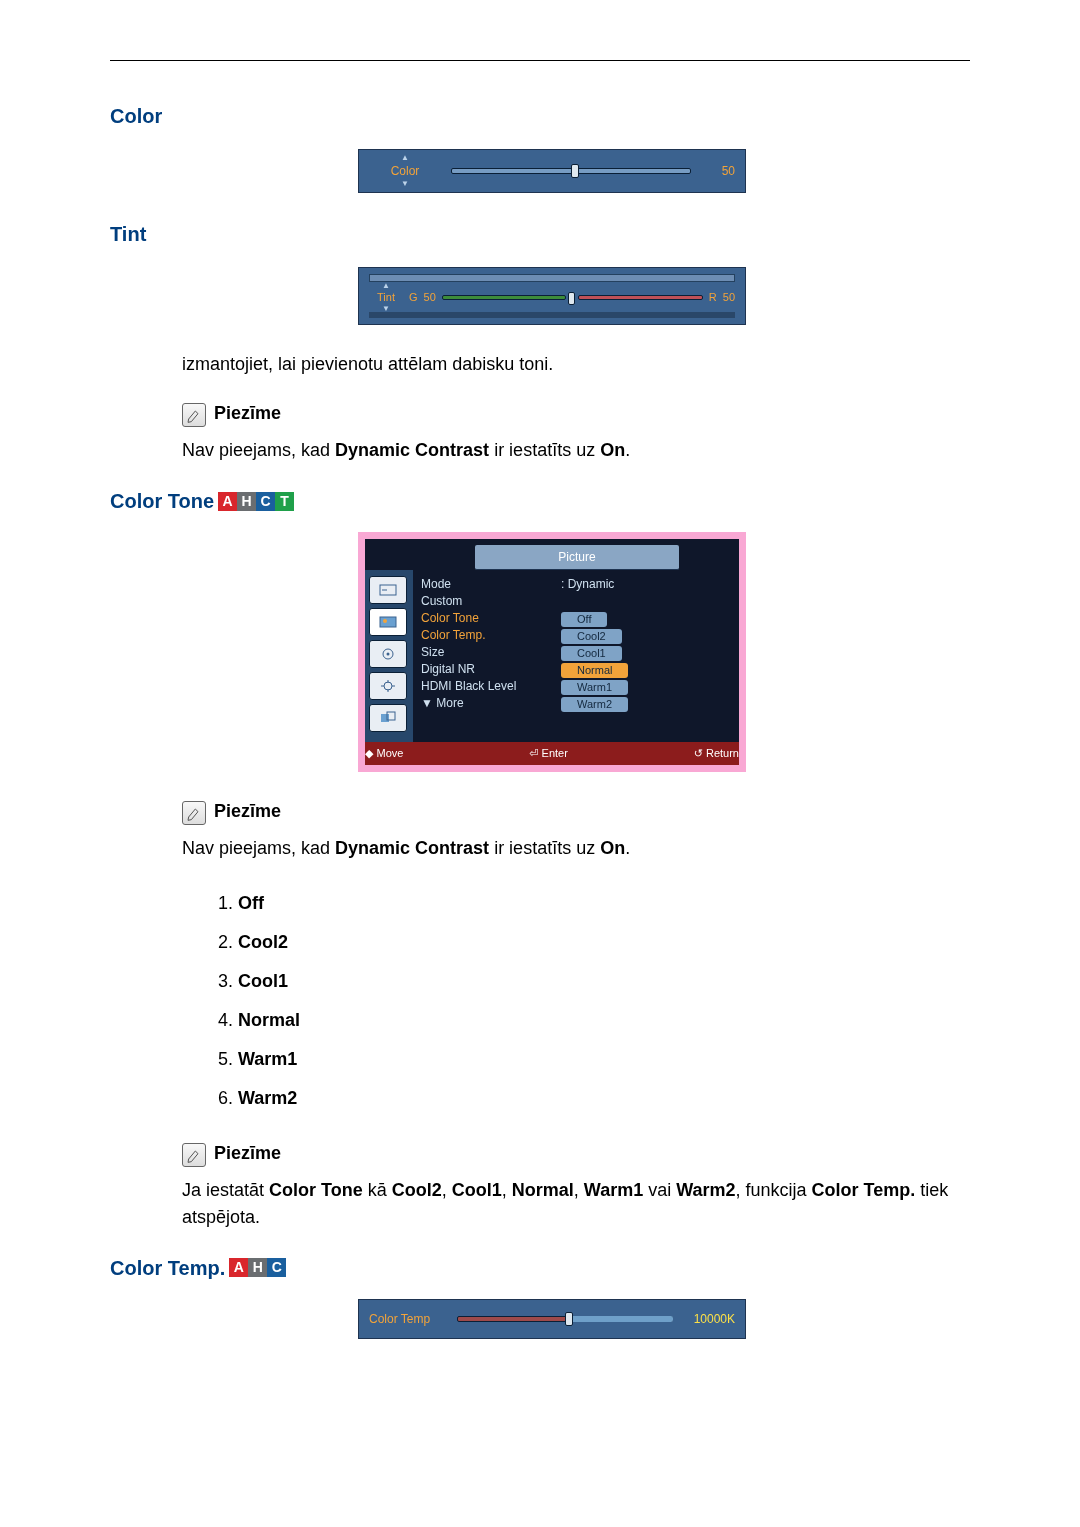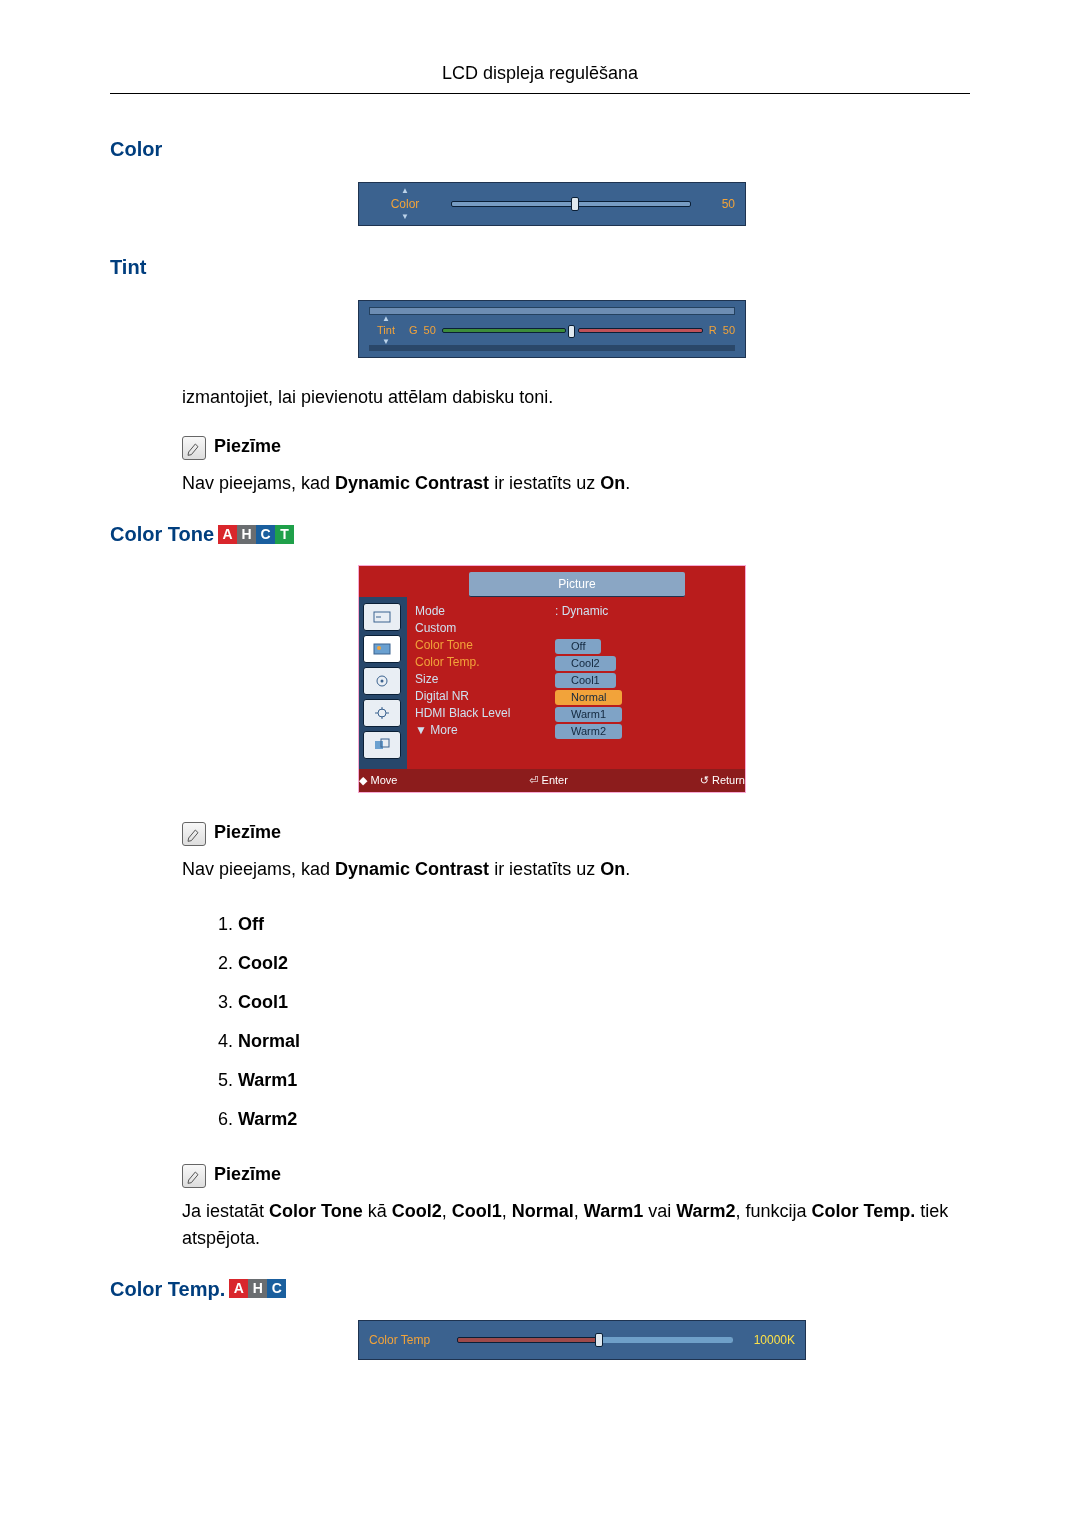--- a/index.html
+++ b/index.html
@@ -142,22 +142,22 @@
   .osd-tint .small{ color:#f2a33a; font-size:11px;}
   .osd-tint .track{ flex:1;height:5px;border:1px solid #0a1f36;position:relative;border-radius:2px;}
   .osd-tint .track.green{background:#3d8c3a;}
   .osd-tint .track.red{background:#c05158;}
   .osd-tint .thumb{position:absolute;top:-5px;width:7px;height:13px;background:#dfe8ef;border:1px solid #0a1f36;border-radius:2px;}
   .osd-tint .bottombar{height:6px;background:#2a4769;margin-top:6px;}
   
   .osd-menu {
     margin-left: 248px;
     width: 388px;
-    border:1px solid #f9a8d4;
-    background:#b91c1c;
+    border:7px solid #f9a8d4;
+    background:#0f172a;
     margin-bottom: 26px;
     font-size: 12px;
     color:#cfe0ef;
   }
   .osd-menu .titlebar{
     background:#8aa6c4;
     color:#fff;
     text-align:center;
     padding:3px 0;
     font-size:12px;
@@ -203,21 +203,21 @@
     color:#fff;
     display:flex;
     justify-content:space-between;
     padding:3px 0;
     font-size:11px;
   }
   .osd-menu .footer span::before{content:"";}
   
   .osd-ctemp{
     margin-left: 248px;
-    width: 448px;
+    width: 388px;
     background:#3b628f;
     border:1px solid #1e3350;
     padding:10px 10px;
     margin-bottom:26px;
   }
   .osd-ctemp .row{display:flex;align-items:center;gap:10px;}
   .osd-ctemp .lbl{color:#f2a33a;font-size:12px;width:78px;}
   .osd-ctemp .track{flex:1;height:6px;background:#9e4a4a;border:1px solid #0a1f36;position:relative;border-radius:2px;}
   .osd-ctemp .track .seg{position:absolute;top:-1px;left:50%;right:-1px;bottom:-1px;background:#6fa0c9;border-radius:0 2px 2px 0;}
   .osd-ctemp .thumb{position:absolute;top:-5px;width:8px;height:14px;background:#dfe8ef;border:1px solid #0a1f36;border-radius:2px;}
@@ -225,21 +225,20 @@
   
   ol.opts { margin-left: 108px; margin-bottom:22px; padding-left:20px;}
   ol.opts li { font-weight: normal; padding:6px 0; }
   ol.opts li b{font-weight:bold;}
   .section-headrow{display:flex;align-items:center;margin-bottom:16px;}
 </style>
 </head>
 <body>
 
 <div class="page">
-  <div class="header-title">LCD displeja regulēšana</div>
   <hr class="top-rule">
 
   <div class="content">
 
     <div class="h2">Color</div>
     <div class="osd-slider">
       <div class="row">
         <div class="label-col">
           <span class="arrow">▲</span>
           <span class="lbl">Color</span>

